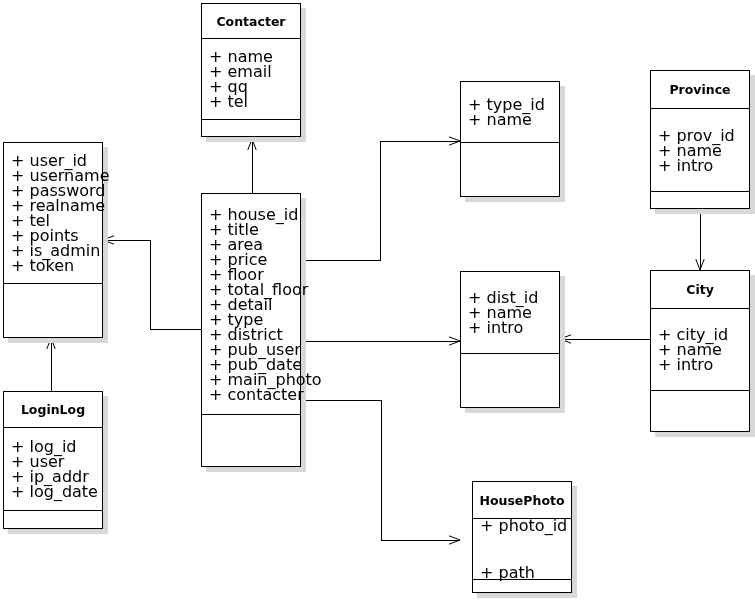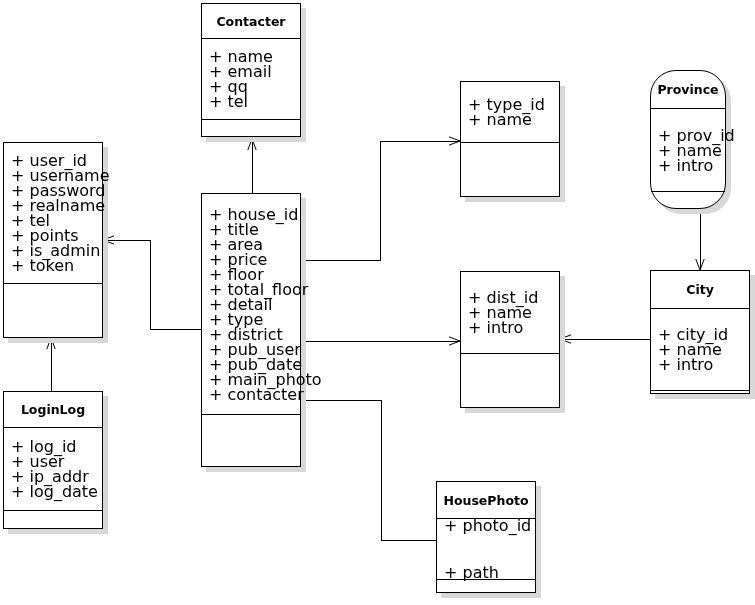--- a/index.html
+++ b/index.html
@@ -94,38 +94,38 @@
     <div class="uml-footer"></div>
   </div>
       <div class="uml-class" style="left: 201px; top: 193px; width: 100px; height: 274px;">
     <div class="uml-attrs" style="height: 220px;"><div class="uml-attr">+ house_id</div><div class="uml-attr">+ title</div><div class="uml-attr">+ area</div><div class="uml-attr">+ price</div><div class="uml-attr">+ floor</div><div class="uml-attr">+ total_floor</div><div class="uml-attr">+ detail</div><div class="uml-attr">+ type</div><div class="uml-attr">+ district</div><div class="uml-attr">+ pub_user</div><div class="uml-attr">+ pub_date</div><div class="uml-attr">+ main_photo</div><div class="uml-attr">+ contacter</div></div>
     <div class="uml-footer"></div>
   </div>
       <div class="uml-class" style="left: 460px; top: 81px; width: 100px; height: 116px;">
     <div class="uml-attrs" style="height: 60px;"><div class="uml-attr">+ type_id</div><div class="uml-attr">+ name</div></div>
     <div class="uml-footer"></div>
   </div>
-      <div class="uml-class" style="left: 650px; top: 70px; width: 76px; height: 139px; border-radius: 26px;">
+      <div class="uml-class" style="left: 650px; top: 70px; width: 100px; height: 139px;">
     <div class="uml-title" style="height: 38px;">Province</div>
     <div class="uml-attrs" style="height: 82px;"><div class="uml-attr">+ prov_id</div><div class="uml-attr">+ name</div><div class="uml-attr">+ intro</div></div>
     <div class="uml-footer"></div>
   </div>
       <div class="uml-class" style="left: 460px; top: 271px; width: 100px; height: 137px;">
     <div class="uml-attrs" style="height: 81px;"><div class="uml-attr">+ dist_id</div><div class="uml-attr">+ name</div><div class="uml-attr">+ intro</div></div>
     <div class="uml-footer"></div>
   </div>
-      <div class="uml-class" style="left: 650px; top: 270px; width: 100px; height: 124px;">
+      <div class="uml-class" style="left: 650px; top: 270px; width: 100px; height: 162px;">
     <div class="uml-title" style="height: 38px;">City</div>
     <div class="uml-attrs" style="height: 81px;"><div class="uml-attr">+ city_id</div><div class="uml-attr">+ name</div><div class="uml-attr">+ intro</div></div>
     <div class="uml-footer"></div>
   </div>
       <div class="uml-class" style="left: 3px; top: 391px; width: 100px; height: 138px;">
     <div class="uml-title" style="height: 36px;">LoginLog</div>
     <div class="uml-attrs" style="height: 82px;"><div class="uml-attr">+ log_id</div><div class="uml-attr">+ user</div><div class="uml-attr">+ ip_addr</div><div class="uml-attr">+ log_date</div></div>
     <div class="uml-footer"></div>
   </div>
-      <div class="uml-class" style="left: 436px; top: 481px; width: 100px; height: 112px;">
+      <div class="uml-class" style="left: 472px; top: 481px; width: 100px; height: 112px;">
     <div class="uml-title" style="height: 37px;">HousePhoto</div>
     <div class="uml-attrs" style="height: 60px; gap: 32px;"><div class="uml-attr">+ photo_id</div><div class="uml-attr">+ path</div></div>
     <div class="uml-footer"></div>
   </div>
     </div>
 </div>
 
 </body></html>

